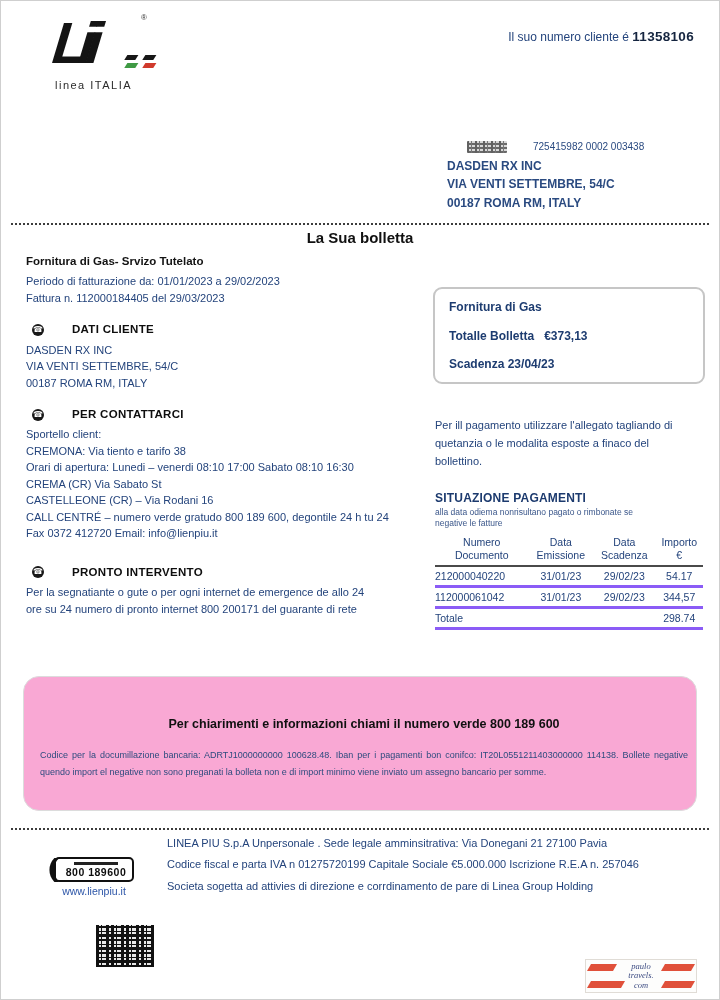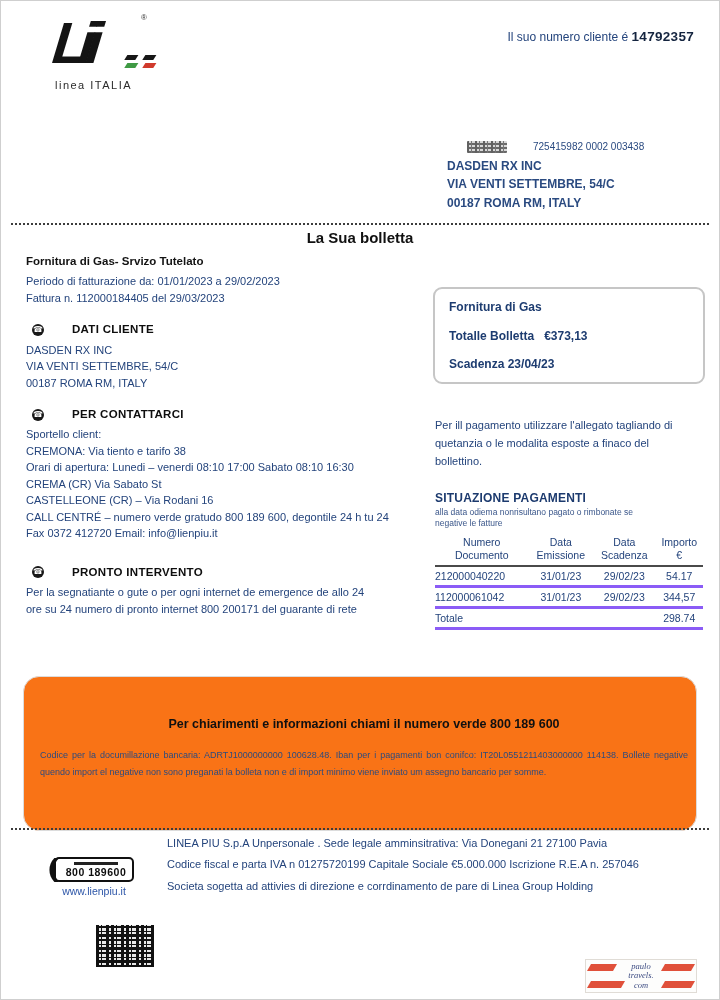--- a/index.html
+++ b/index.html
@@ -79,22 +79,22 @@
   .pay-sub { font-size:8.5px; line-height:1.3; color:#3a568a; margin-top:2px; width:230px; }
   .pay-table { width:100%; border-collapse:collapse; margin-top:6px; font-size:10.5px; color:#24447c; }
   .pay-table th { font-weight:normal; text-align:center; line-height:1.25; padding:1px 0 3px;
     border-bottom:2px solid #4a4a4a; }
   .pay-table td { padding:3px 0 3px; border-bottom:3px solid #8b5cf6; text-align:center; }
   .pay-table td:first-child { text-align:left; }
   .pay-table .total-row td { font-weight:normal; }
 
   
   .info-box {
-    position:absolute; left:22px; right:22px; top:675px; height:155px;
-    background:#f97316; border:1px solid #dcdcdc; border-radius:16px;
+    position:absolute; left:22px; right:22px; top:675px; height:135px;
+    background:#f9a8d4; border:1px solid #dcdcdc; border-radius:16px;
     padding:40px 8px 0 16px;
   }
   .info-headline { text-align:center; font-size:12.5px; font-weight:bold; color:#101010; }
   .info-body { margin-top:16px; font-size:9px; line-height:1.9; color:#2d4b7e; text-align:justify; }
 
   
   .nv-wrap { position:absolute; left:38px; top:856px; width:110px; text-align:center; }
   .nv-box {
     position:relative; display:inline-block; border:2px solid #101010; border-radius:5px;
     padding:3px 6px 2px 10px; background:#fff;
@@ -143,21 +143,21 @@
       </span>
       <span class="dash-row r2">
         <span class="dash d-green"></span>
         <span class="dash d-red"></span>
       </span>
     </div>
     <div class="logo-caption">linea  ITALIA</div>
   </div>
 
   <div class="client-no">
-    <span>Il suo numero cliente é </span><b>14792357</b>
+    <span>Il suo numero cliente é </span><b>11358106</b>
   </div>
 
   <div class="recipient">
     <div class="codeline">
       <span class="noise-sm"></span>
       <span>725415982 0002 003438</span>
     </div>
     <div>DASDEN RX INC</div>
     <div>VIA VENTI SETTEMBRE, 54/C</div>
     <div>00187 ROMA RM, ITALY</div>

